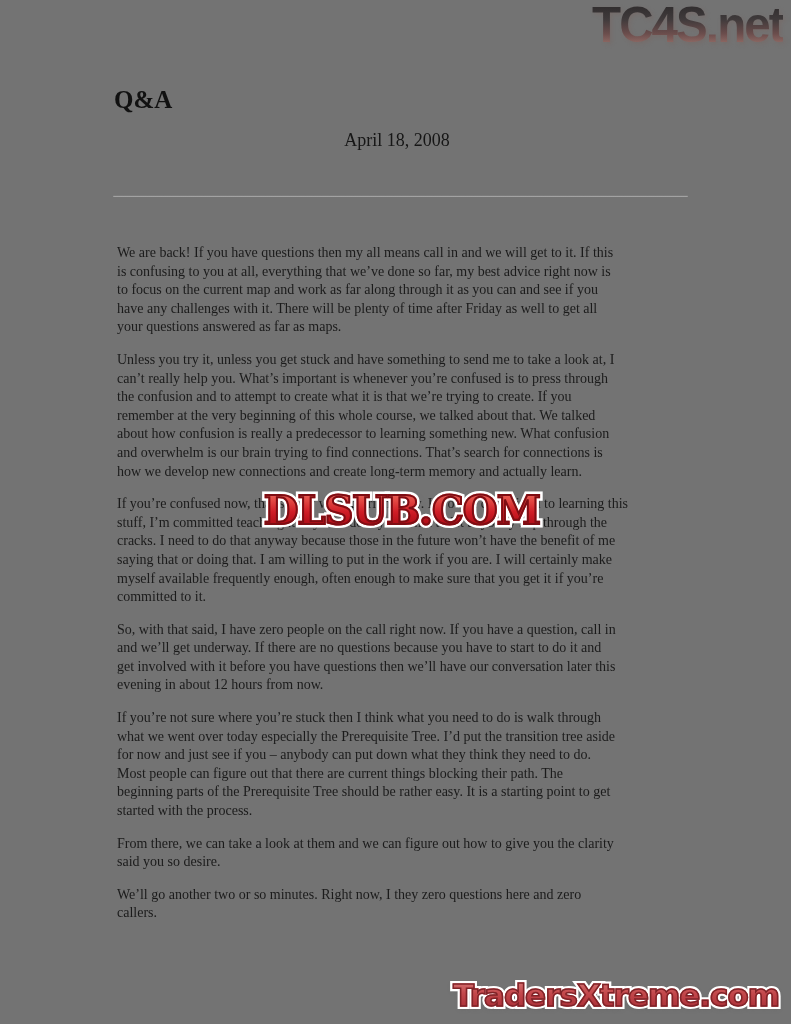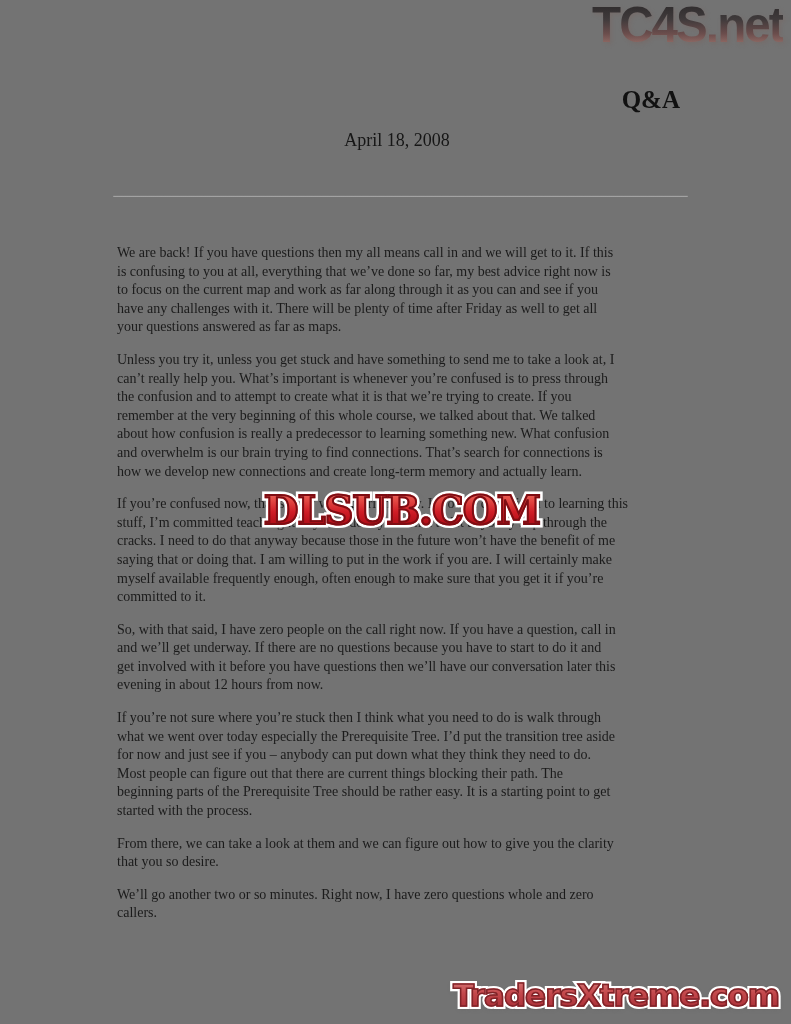--- a/index.html
+++ b/index.html
@@ -30,21 +30,21 @@
     filter: drop-shadow(2px 2px 2px rgba(120,100,95,0.45));
     white-space: nowrap;
   }
 
   
   .doc-title {
     position: absolute;
     left: 114px;
     top: 86px;
     width: 566px;
-    text-align: right;
+    text-align: left;
     font-size: 25px;
     font-weight: bold;
     color: #111111;
   }
   .doc-date {
     position: absolute;
     left: 114px;
     top: 130px;
     width: 566px;
     text-align: center;
@@ -177,22 +177,22 @@
 and we’ll get underway. If there are no questions because you have to start to do it and
 get involved with it before you have questions then we’ll have our conversation later this
 evening in about 12 hours from now.</p>
     <p>If you’re not sure where you’re stuck then I think what you need to do is walk through
 what we went over today especially the Prerequisite Tree. I’d put the transition tree aside
 for now and just see if you – anybody can put down what they think they need to do.
 Most people can figure out that there are current things blocking their path. The
 beginning parts of the Prerequisite Tree should be rather easy. It is a starting point to get
 started with the process.</p>
     <p>From there, we can take a look at them and we can figure out how to give you the clarity
-that you so desire.</p>
-    <p>We’ll go another two or so minutes. Right now, I have zero questions whole and zero
+said you so desire.</p>
+    <p>We’ll go another two or so minutes. Right now, I they zero questions here and zero
 callers.</p>
   </div>
 
   <div class="watermark">
     <span class="wm-halo">DLSUB.COM</span>
     <span class="wm-fill">DLSUB.COM</span>
   </div>
 
   <div class="footer-logo">
     <span class="fl-halo">TradersXtreme.com</span>

